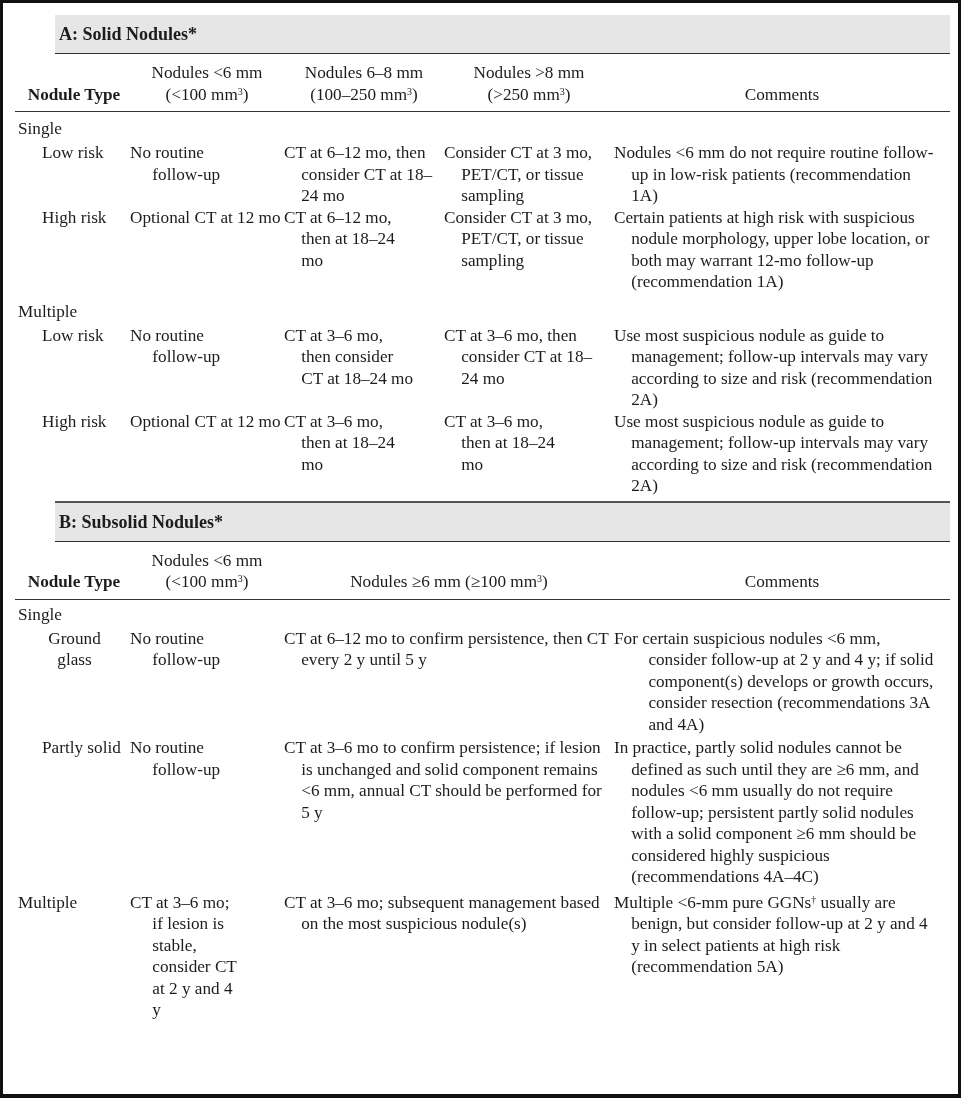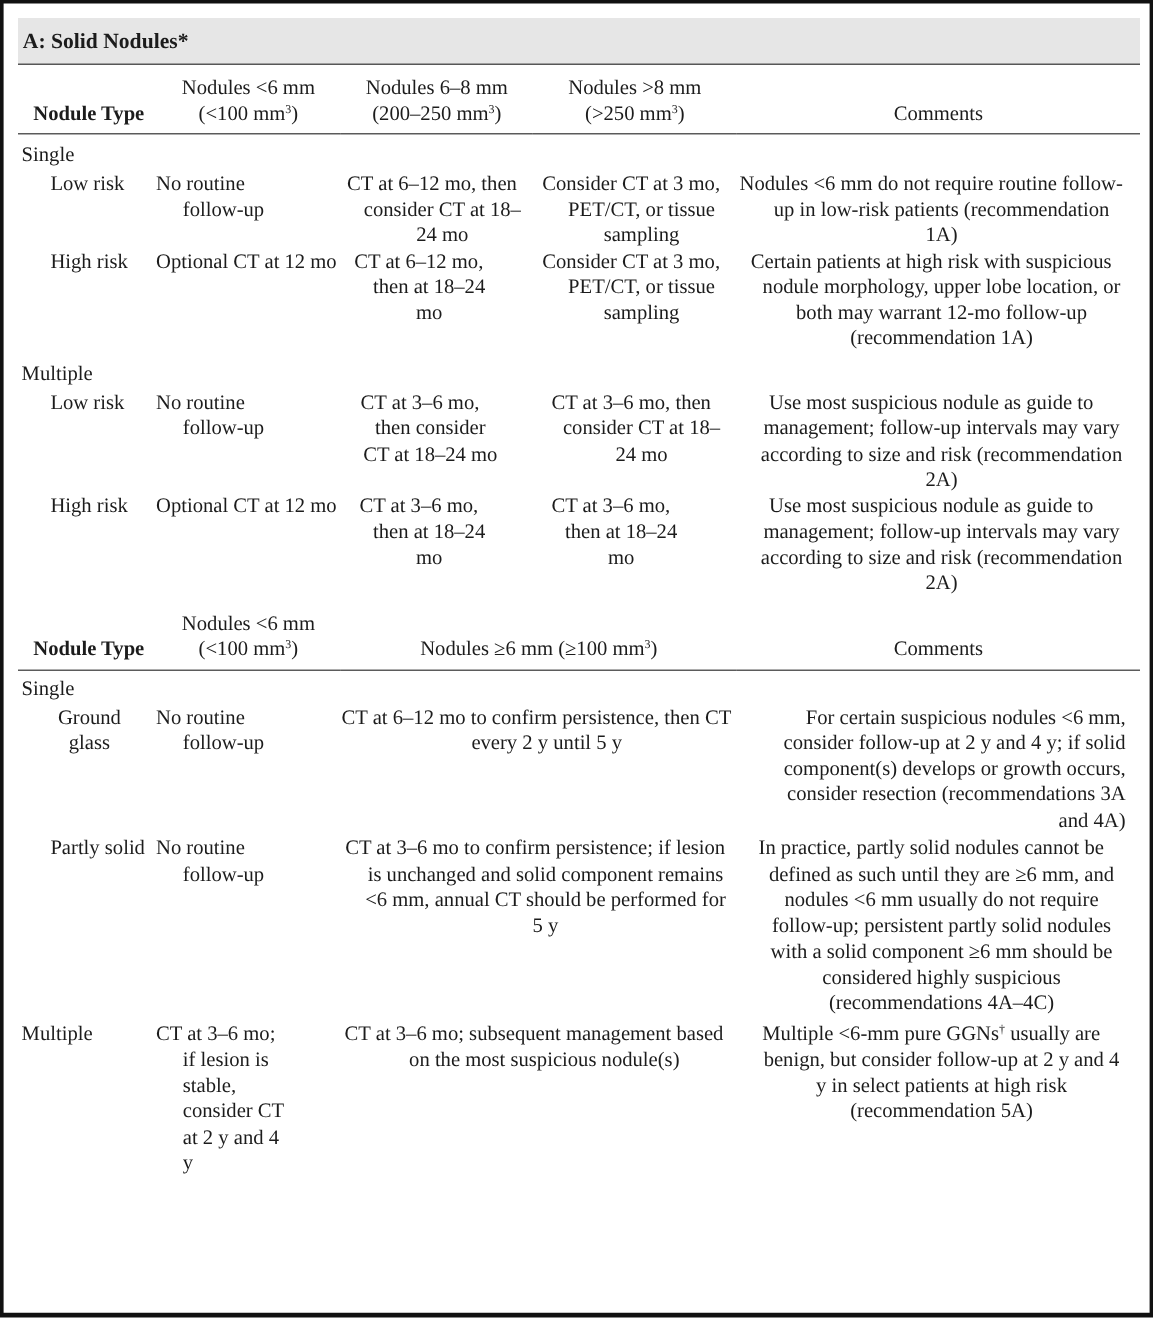--- a/index.html
+++ b/index.html
@@ -17,30 +17,31 @@
     font-family: "Liberation Serif", "DejaVu Serif", serif;
     font-size: 17.2px; color: #1c1c1c; line-height: 21.5px;
   }
   .section-head {
     background: #e6e6e6;
     font-weight: bold;
     font-size: 18px;
     height: 38px; line-height: 38px;
     padding-left: 4px;
     border-bottom: 1.5px solid #333;
+    margin-left: 40px;
   }
   .section-head.b { border-top: 2px solid #555; }
   table { border-collapse: collapse; width: 935px; table-layout: fixed; }
   td, th { padding: 0; vertical-align: top; font-weight: normal; }
   .colhead th { vertical-align: bottom; text-align: center; padding-bottom: 6px; padding-top: 8px; }
   .colhead th.left { text-align: center; padding-left: 3px; font-weight: bold; }
   .colhead { border-bottom: 1.5px solid #333; }
   .group td { padding-left: 3px; padding-top: 2px; height: 24px; margin-left: 29px; }
   .hang { padding-left: 1.3em; text-indent: -1.3em; }
-  .hang-sm { padding-left: 1em; text-indent: -1em; text-align: center; }
+  .hang-sm { padding-left: 1em; text-indent: -1em; }
   .sub { padding-left: 27px; }
   .ctr { text-align: center; }
   sup { font-size: 10px; vertical-align: top; position: relative; top: -3px; }
 </style>
 </head>
 <body>
 
 <div class="frame">
 <div class="inner">
 
@@ -55,21 +56,21 @@
     </colgroup>
     <tbody>
           <tr class="colhead">
       <th class="left">Nodule Type</th>
       <th>
         <div>Nodules &lt;6 mm</div>
         <div><span>(&lt;100 mm</span><sup>3</sup><span>)</span></div>
       </th>
       <th>
         <div>Nodules 6–8 mm</div>
-        <div><span>(200–250 mm</span><sup>3</sup><span>)</span></div>
+        <div><span>(100–250 mm</span><sup>3</sup><span>)</span></div>
       </th>
       <th>
         <div>Nodules &gt;8 mm</div>
         <div><span>(&gt;250 mm</span><sup>3</sup><span>)</span></div>
       </th>
       <th>Comments</th>
     </tr>
 
     <tr class="group">
       <td colspan="5" style="padding-top:6px;">Single</td>
@@ -101,20 +102,21 @@
     <tr>
       <td class="sub">High risk</td>
       <td class="hang">Optional CT at 12 mo</td>
       <td class="hang-sm" style="padding-right:30px">CT at 3–6 mo, then at 18–24 mo</td>
       <td class="hang-sm" style="padding-right:40px">CT at 3–6 mo, then at 18–24 mo</td>
       <td class="hang-sm" style="padding-right:12px; padding-bottom:4px;">Use most suspicious nodule as guide to management; follow-up intervals may vary according to size and risk (recommendation 2A)</td>
     </tr>
   </tbody>
       </table>
 
+  <div class="section-head b">B: Subsolid Nodules*</div>
   <table>
     <colgroup>
       <col style="width:115px">
           <col style="width:154px">
           <col style="width:330px">
           <col style="width:336px">
     </colgroup>
     <tbody>
           <tr class="colhead">
       <th class="left">Nodule Type</th>
@@ -125,21 +127,21 @@
       <th><span>Nodules ≥6 mm (≥100 mm</span><sup>3</sup><span>)</span></th>
       <th>Comments</th>
     </tr>
     <tr class="group">
       <td colspan="4" style="padding-top:4px;">Single</td>
     </tr>
     <tr>
       <td class="sub ctr" style="padding-left:18px; padding-right:14px;">Ground glass</td>
       <td class="hang" style="padding-right:30px">No routine follow-up</td>
       <td class="hang-sm" style="padding-right:4px">CT at 6–12 mo to confirm persistence, then CT every 2 y until 5 y</td>
-      <td style="padding-left:2em; text-indent:-2em; padding-right:12px; padding-bottom:2px;text-align:right;">For certain suspicious nodules &lt;6 mm, consider follow-up at 2 y and 4 y; if solid component(s) develops or growth occurs, consider resection (recommendations 3A and 4A)</td>
+      <td style="padding-left:2em; text-indent:-2em; padding-right:12px; padding-bottom:2px;">For certain suspicious nodules &lt;6 mm, consider follow-up at 2 y and 4 y; if solid component(s) develops or growth occurs, consider resection (recommendations 3A and 4A)</td>
     </tr>
     <tr>
       <td class="sub">Partly solid</td>
       <td class="hang" style="padding-right:30px">No routine follow-up</td>
       <td class="hang-sm" style="padding-right:6px">CT at 3–6 mo to confirm persistence; if lesion is unchanged and solid component remains &lt;6 mm, annual CT should be performed for 5 y</td>
       <td class="hang-sm" style="padding-right:12px; padding-bottom:4px;margin-top:12px;">In practice, partly solid nodules cannot be defined as such until they are ≥6 mm, and nodules &lt;6 mm usually do not require follow-up; persistent partly solid nodules with a solid component ≥6 mm should be considered highly suspicious (recommendations 4A–4C)</td>
     </tr>
     <tr>
       <td style="padding-left:3px">Multiple</td>
       <td class="hang" style="padding-right:40px">CT at 3–6 mo; if lesion is stable, consider CT at 2 y and 4 y</td>

